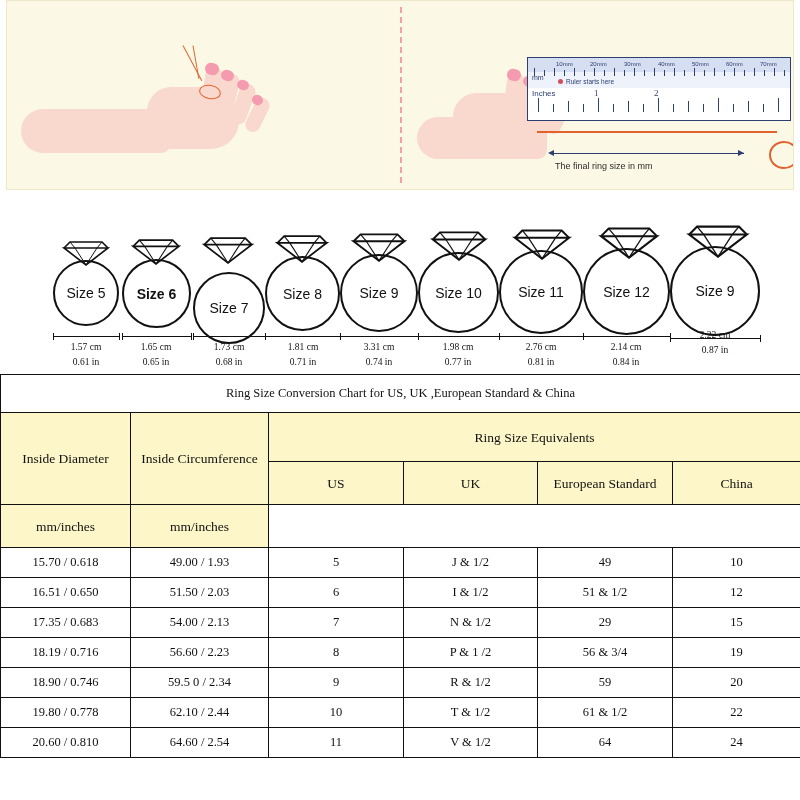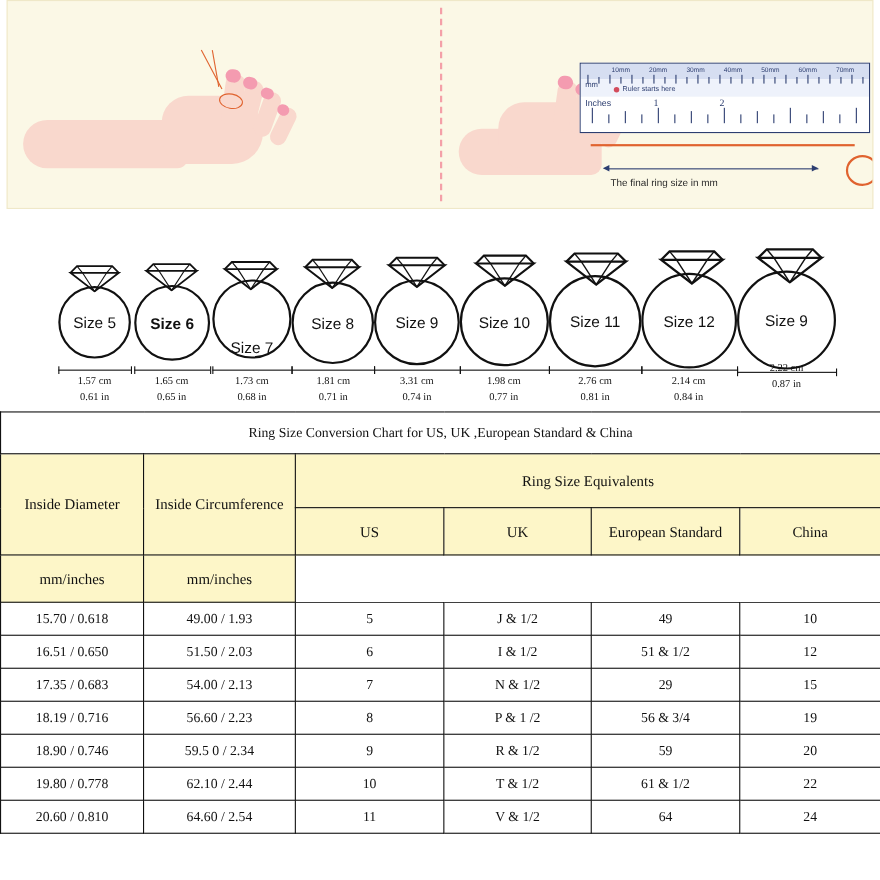--- a/index.html
+++ b/index.html
@@ -372,21 +372,21 @@
 
     <div>
       <svg class="gem" style="left:202px; top:42px;" width="52" height="28" viewBox="0 0 48 26">
         <polygon points="2,8 46,8 24,25" fill="none" stroke="#111" stroke-width="1.6"></polygon>
         <polyline points="2,8 8,2 40,2 46,8" fill="none" stroke="#111" stroke-width="1.6"></polyline>
         <line x1="8" y1="2" x2="13" y2="8" stroke="#111" stroke-width="1"></line>
         <line x1="40" y1="2" x2="35" y2="8" stroke="#111" stroke-width="1"></line>
         <line x1="13" y1="8" x2="24" y2="25" stroke="#111" stroke-width="1"></line>
         <line x1="35" y1="8" x2="24" y2="25" stroke="#111" stroke-width="1"></line>
       </svg>
-      <div class="ring-circle" style="left:193px; top:60px; width:72px; height:72px;align-items:flex-end;">
+      <div class="ring-circle" style="left:193px; top:78px; width:72px; height:72px;">
         <span class="ring-label">Size 7</span>
       </div>
       <div class="dimline" style="left:193px; top:142px; width:72px;"></div>
       <div class="dimcap" style="left:193px; top:138.5px;"></div>
       <div class="dimcap" style="left:265px; top:138.5px;"></div>
       <div class="ring-dim" style="left:184px; top:146px; width:90px;">
         <div>1.73 cm</div>
         <div>0.68 in</div>
       </div>
     </div>

